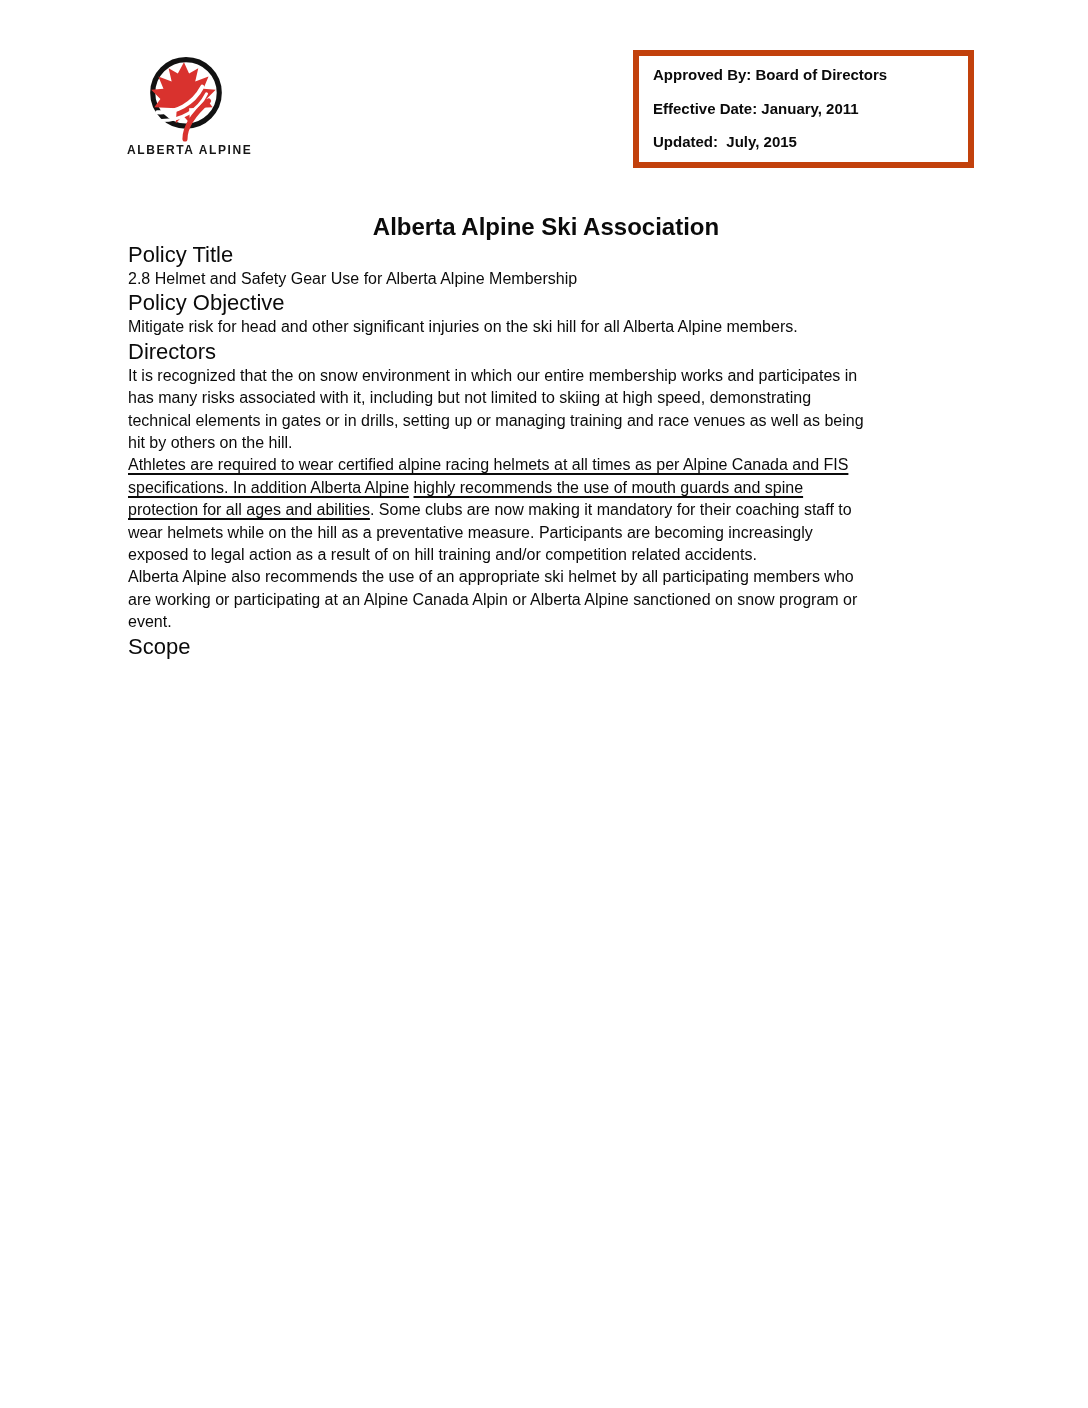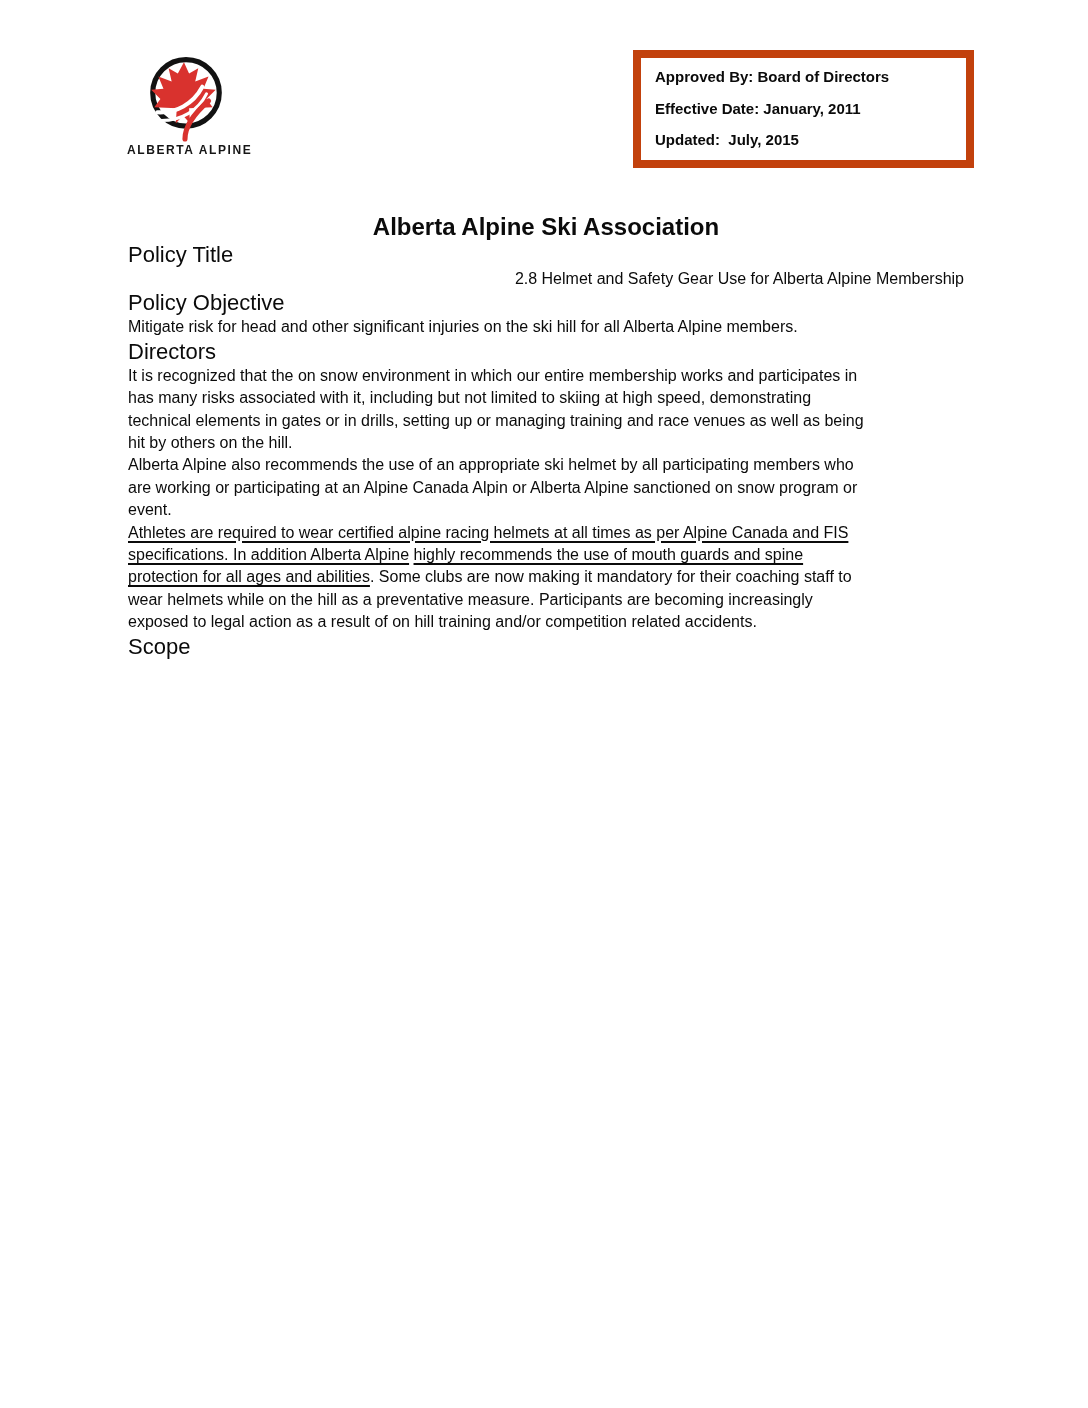--- a/index.html
+++ b/index.html
@@ -32,21 +32,21 @@
     letter-spacing: 1.6px;
     white-space: nowrap;
     color: #161616;
   }
 
   
   .approval-box {
     position: absolute;
     left: 633px; top: 50px;
     width: 341px; height: 118px;
-    border: 8px solid #c2410c;
+    border: 6px solid #c2410c;
     padding: 10px 14px 12px 14px;
     display: flex;
     flex-direction: column;
     justify-content: space-between;
   }
   .approval-line {
     font-size: 15px;
     font-weight: bold;
     white-space: pre;
     color: #0a0a0a;
@@ -71,21 +71,21 @@
     font-weight: normal;
     line-height: 26px;
   }
   p.body {
     margin: 0;
     font-size: 16px;
     line-height: 22.4px;
     white-space: pre-line;
   }
   .mt-policy-title     { margin-top: 20px; }
-  .mt-policy-title-p   { margin-top: 21px; text-align: right; }
+  .mt-policy-title-p   { margin-top: 21px; }
   .mt-objective        { margin-top: 27px; }
   .mt-objective-p      { margin-top: 18px; }
   .mt-procedure        { margin-top: 27px; }
   .mt-para1            { margin-top: 17px; }
   .mt-para2            { margin-top: 28px; }
   .mt-para3            { margin-top: 33px; }
   .mt-scope            { margin-top: 51px; }
   .mt-scope-p          { margin-top: 18px; }
   .mt-related          { margin-top: 26px; }
 
@@ -126,27 +126,27 @@
 
     <h2 class="h mt-objective">Policy Objective</h2>
     <p class="body mt-objective-p">Mitigate risk for head and other significant injuries on the ski hill for all Alberta Alpine members.</p>
 
     <h2 class="h mt-procedure">Directors</h2>
     <p class="body mt-para1">It is recognized that the on snow environment in which our entire membership works and participates in
 has many risks associated with it, including but not limited to skiing at high speed, demonstrating
 technical elements in gates or in drills, setting up or managing training and race venues as well as being
 hit by others on the hill.</p>
 
-    <p class="body mt-para3">Alberta Alpine also recommends the use of an appropriate ski helmet by all participating members who
-are working or participating at an Alpine Canada Alpin or Alberta Alpine sanctioned on snow program or
-event.</p>
-
     <p class="body mt-para2"><span class="ul">Athletes are required to wear certified alpine racing helmets at all times as per Alpine Canada and FIS
 specifications. In addition Alberta Alpine</span><span> </span><span class="ul">highly recommends the use of mouth guards and spine
 protection for all ages and abilities</span><span>. Some clubs are now making it mandatory for their coaching staff to
 wear helmets while on the hill as a preventative measure. Participants are becoming increasingly
 exposed to legal action as a result of on hill training and/or competition related accidents.</span></p>
+
+    <p class="body mt-para3">Alberta Alpine also recommends the use of an appropriate ski helmet by all participating members who
+are working or participating at an Alpine Canada Alpin or Alberta Alpine sanctioned on snow program or
+event.</p>
 
     <h2 class="h mt-scope">Scope</h2>
 
 
   </div>
 </div>
 
 </body></html>

